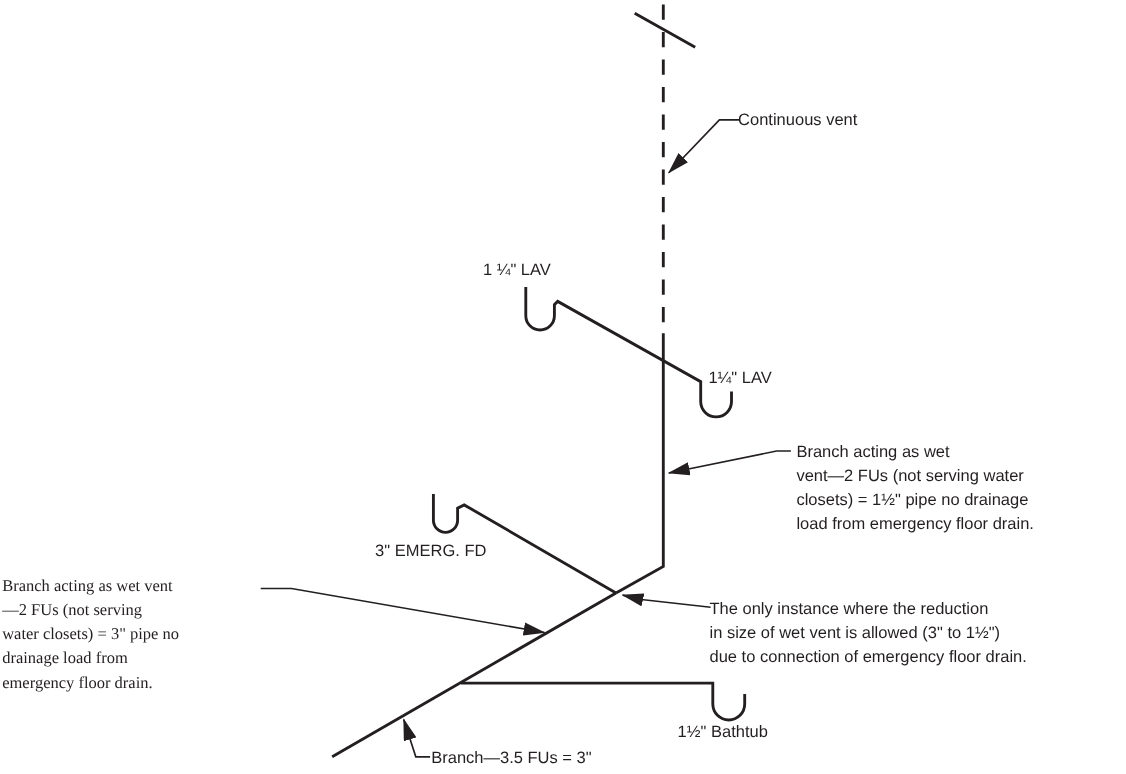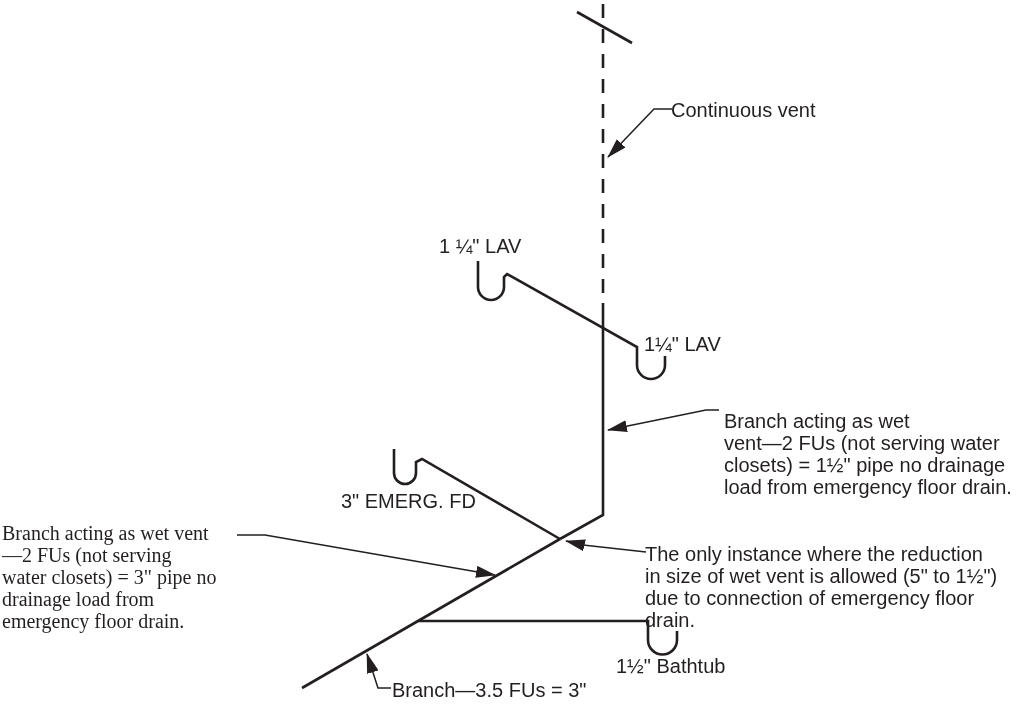--- a/index.html
+++ b/index.html
@@ -11,21 +11,21 @@
     background: #ffffff;
     overflow: hidden;
   }
   #drawing {
     position: absolute;
     left: 0; top: 0;
   }
   .lbl {
     position: absolute;
     color: #231f20;
-    font-size: 20px;
+    font-size: 15px;
     line-height: 22px;
     white-space: pre-line;
   }
   .pipe { stroke: #231f20; stroke-width: 2.6; fill: none; }
   .leader { stroke: #231f20; stroke-width: 1.5; fill: none; }
 </style>
 </head>
 <body>
 
 <div id="canvas">
@@ -63,27 +63,27 @@
   <div class="lbl" style="left:439px; top:235px;">1 ¼" LAV</div>
 
   <div class="lbl" style="left:644px; top:333px;">1¼" LAV</div>
 
   <div class="lbl" style="left:341px; top:490px;">3" EMERG. FD</div>
 
   <div class="lbl" style="left:616px; top:655px;">1½" Bathtub</div>
 
   <div class="lbl" style="left:392px; top:679px;">Branch—3.5 FUs = 3"</div>
 
-  <div class="lbl" style="left:724px; top:400px; width:290px;margin-top:10px;">Branch acting as wet
+  <div class="lbl" style="left:724px; top:400px; width:290px;">Branch acting as wet
 vent—2 FUs (not serving water
 closets) = 1½" pipe no drainage
 load from emergency floor drain.</div>
 
   <div class="lbl" style="left:645px; top:543px; width:370px;">The only instance where the reduction
-in size of wet vent is allowed (5" to 1½")
+in size of wet vent is allowed (3" to 1½")
 due to connection of emergency floor drain.</div>
 
   <div class="lbl" style="left:2px; top:522px; width:250px;font-family:Liberation Serif, serif;">Branch acting as wet vent
 —2 FUs (not serving
 water closets) = 3" pipe no
 drainage load from
 emergency floor drain.</div>
 
 </div>
 

